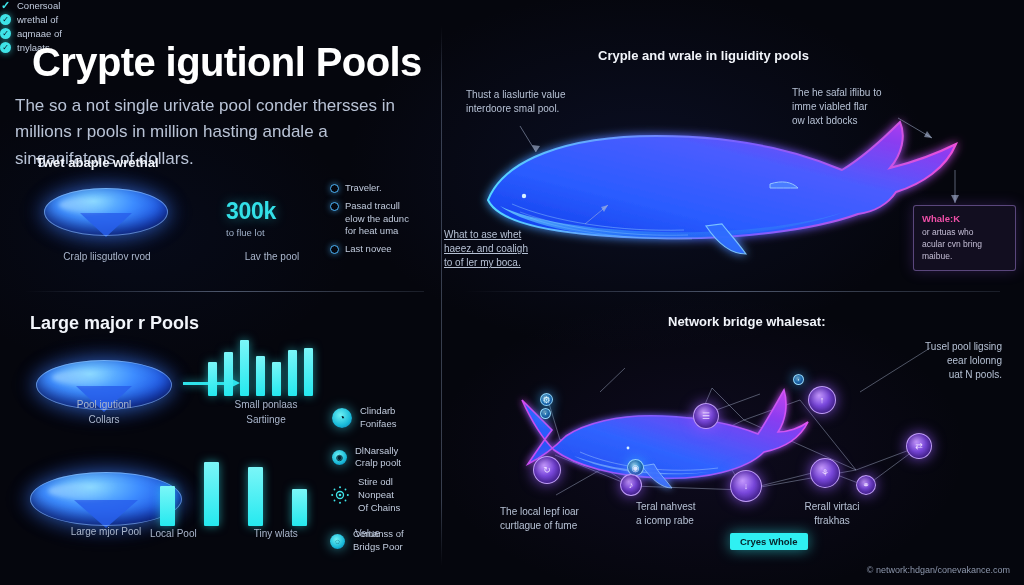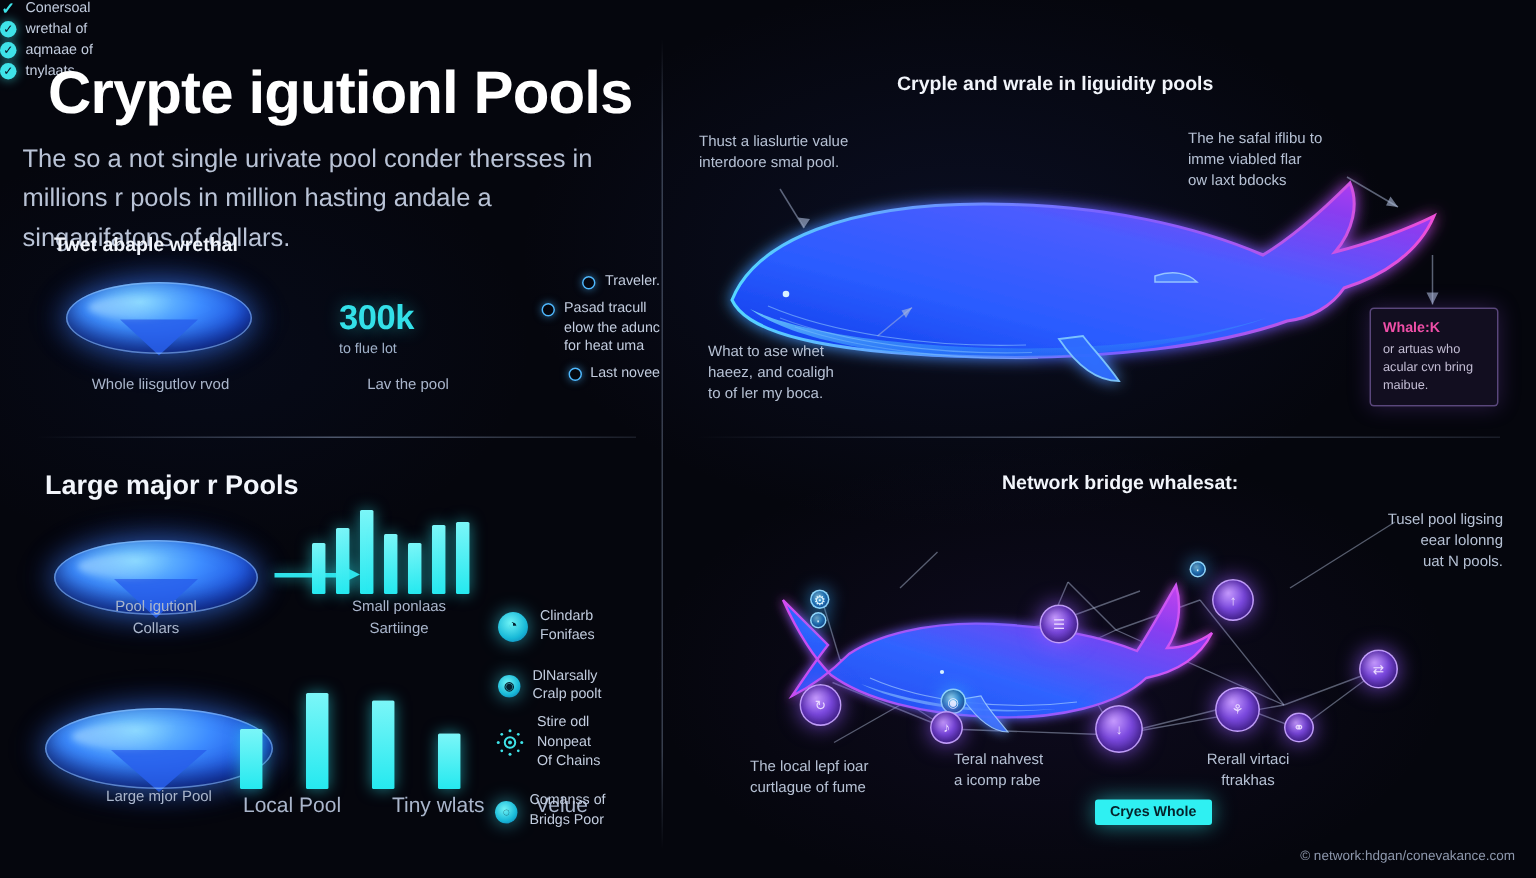--- a/index.html
+++ b/index.html
@@ -155,21 +155,20 @@
   }
   #cap-stat { left: 212px; top: 250px; width: 120px; }
 
   
   .bullet-list { position: absolute; }
   .bullet-row {
     display: flex;
     align-items: flex-start;
     gap: 6px;
     margin-bottom: 5px;
-    justify-content: flex-end;
   }
   .bullet-mark {
     flex: 0 0 auto;
     width: 9px; height: 9px;
     margin-top: 2px;
     border-radius: 50%;
     border: 1.4px solid #4fb9ff;
     box-shadow: 0 0 6px rgba(70,180,255,.6);
   }
   .bullet-text {
@@ -255,25 +254,25 @@
     border-radius: 1px;
   }
   #bars-top { left: 208px; top: 340px; height: 56px; gap: 7px; }
   #bars-top .bar { width: 9px; }
 
   #bars-bottom { left: 160px; top: 462px; height: 64px; gap: 29px; }
   #bars-bottom .bar { width: 15px; }
 
   .bar-axis-labels {
     position: absolute;
-    left: 162px; top: 528px;
+    left: 150px; top: 528px;
     width: 230px;
     display: flex;
     justify-content: space-between;
-    font-size: 14px;
+    font-size: 10px;
     color: #aab6cc;
   }
 
   .flow-arrow {
     position: absolute;
     left: 183px; top: 382px;
     width: 46px; height: 3px;
     background: #2fe3ea;
     box-shadow: 0 0 9px rgba(45,230,238,.7);
   }
@@ -300,31 +299,31 @@
   
   .annot {
     position: absolute;
     font-size: 10px;
     line-height: 1.42;
     color: #b6c1d4;
     white-space: pre-line;
   }
   #annot-a { left: 466px; top: 88px;  width: 118px; }
   #annot-b { left: 792px; top: 86px;  width: 108px; }
-  #annot-c { left: 472px; top: 228px; width: 112px; }
+  #annot-c { left: 444px; top: 228px; width: 112px; text-decoration: underline; }
   #annot-d { left: 494px; top: 340px; width: 132px; }
   #annot-e { left: 898px; top: 340px; width: 104px; text-align: right; }
   #annot-f { left: 500px; top: 505px; width: 120px; }
   #annot-g { left: 636px; top: 500px; width: 96px; }
   #annot-h { left: 782px; top: 500px; width: 100px; text-align: center; }
 
   .whale-box {
     position: absolute;
     left: 913px; top: 205px;
-    width: 86px;
+    width: 103px;
     padding: 7px 8px 8px;
     background: rgba(22,16,36,.82);
     border: 1px solid rgba(150,120,200,.55);
     border-radius: 3px;
     box-shadow: 0 0 14px rgba(120,70,190,.30);
   }
   .whale-box-title {
     font-size: 9.5px;
     font-weight: 700;
     color: #ef4fa8;
@@ -392,21 +391,21 @@
 
   <div class="section-heading" id="q1-heading">Twet abaple wrethal</div>
 
   <div class="pool-disc" id="pool-small">
     <div class="glow"></div>
     <div class="body"></div>
     <div class="cone"></div>
     <div class="sheen"></div>
     <div class="rim"></div>
   </div>
-  <div class="caption" id="cap-pool-small">Whole liisgutlov rvod</div>
+  <div class="caption" id="cap-pool-small">Cralp liisgutlov rvod</div>
 
   <div class="stat-block">
     <div class="stat-value">300k</div>
     <div class="stat-label">to flue lot</div>
   </div>
   <div class="caption" id="cap-stat">Lav the pool</div>
 
   <div class="bullet-list" id="bullets-q1">
     <div class="bullet-row">
       <span class="bullet-mark"></span>

